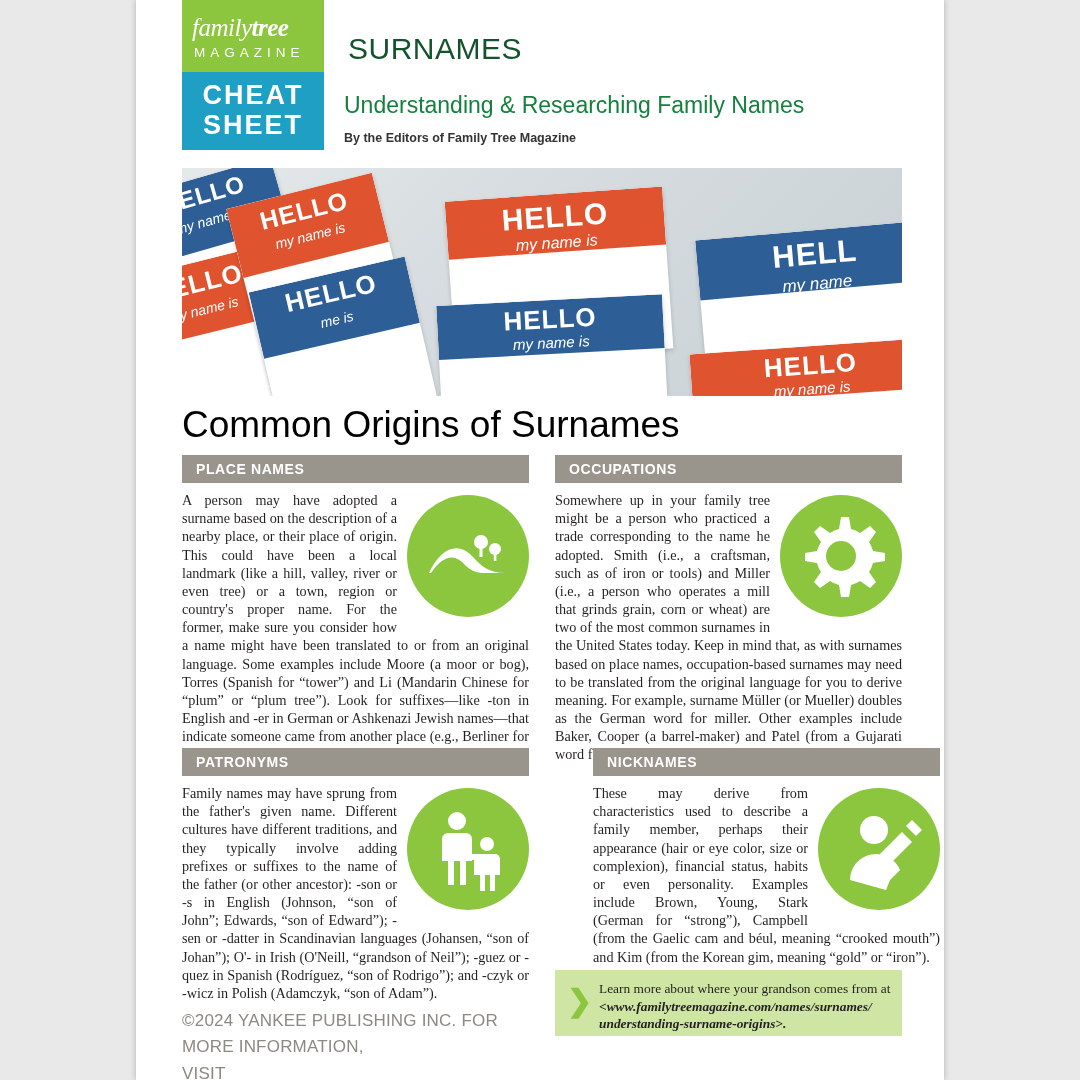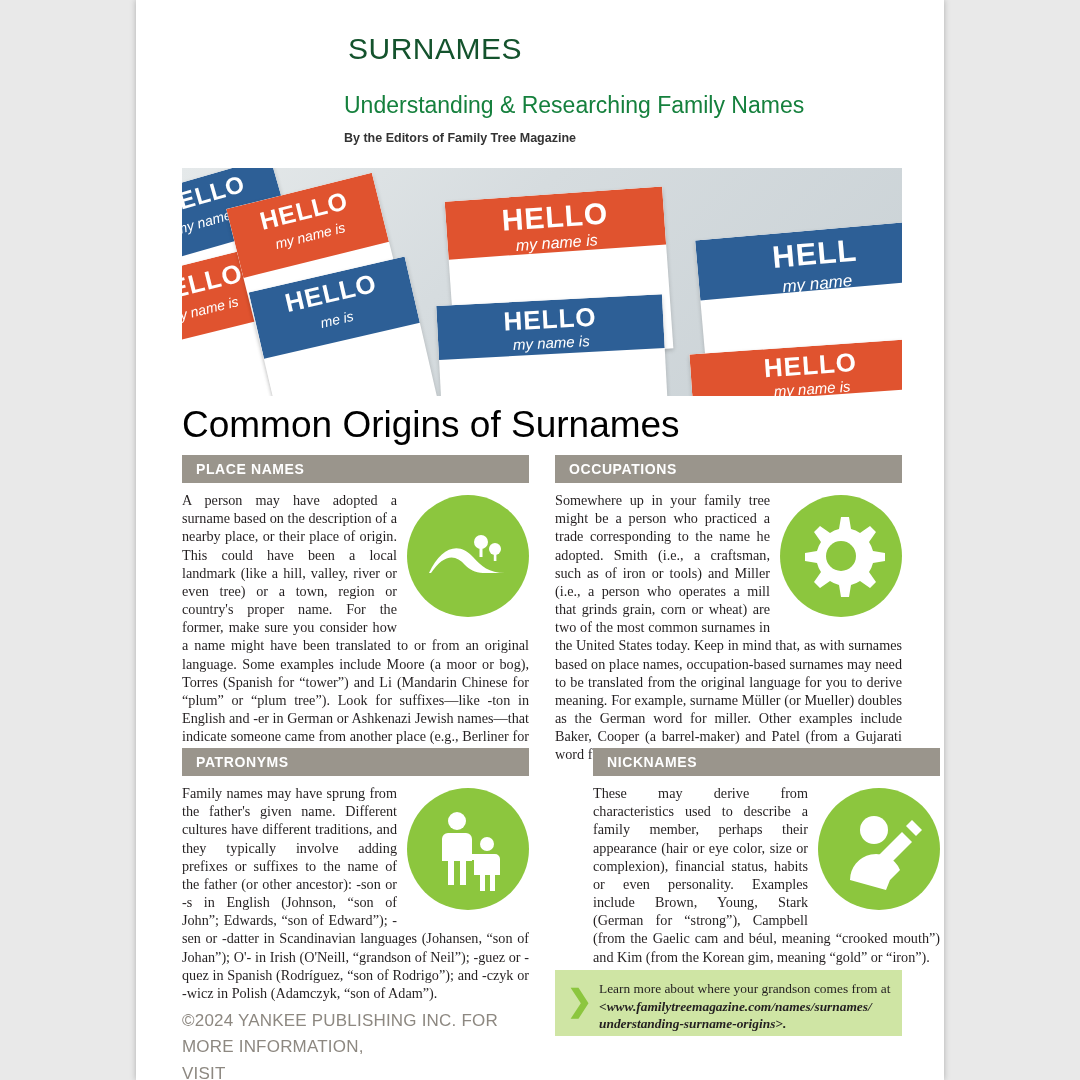--- a/index.html
+++ b/index.html
@@ -258,20 +258,28 @@
   }
   .ctext b { font-weight: bold; font-style: italic; }
 </style>
 </head>
 <body>
 
 <div class="page">
   <div class="sheet-inner">
 
     <div class="masthead">
+      <div class="logo-block">
+        <div class="logo-green"></div>
+        <div class="logo-blue"></div>
+        <div class="logo-family"><span class="thin">family</span><span>tree</span></div>
+        <div class="logo-magazine">MAGAZINE</div>
+        <div class="logo-cheat">CHEAT</div>
+        <div class="logo-sheet">SHEET</div>
+      </div>
       <div class="title-main">SURNAMES</div>
       <div class="title-sub">Understanding &amp; Researching Family Names</div>
       <div class="title-byline">By the Editors of Family Tree Magazine</div>
     </div>
 
     <div class="hero">
       <div class="hero-bg"></div>
 
       <div class="tag blue tag1">
         <div class="band"></div>

